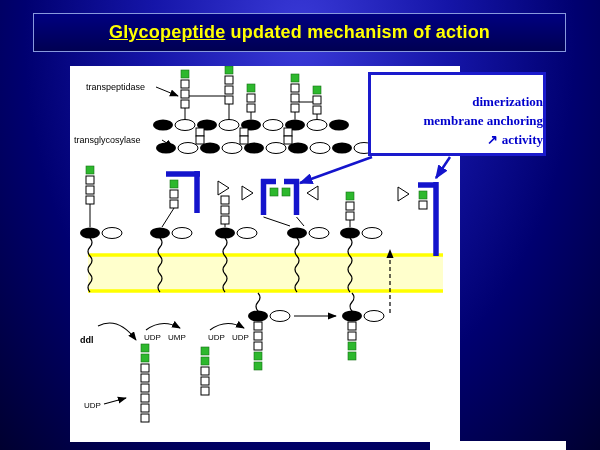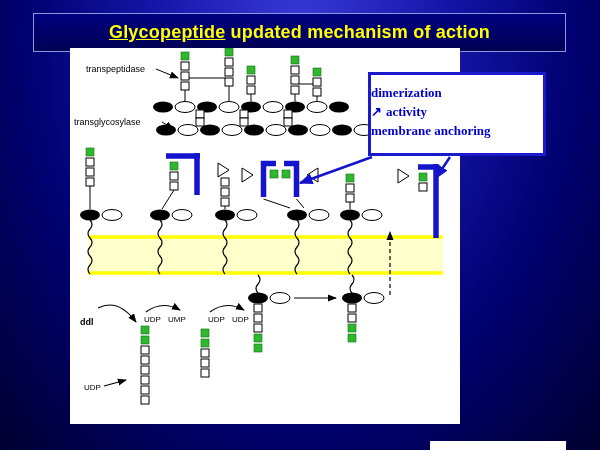--- a/index.html
+++ b/index.html
@@ -5,25 +5,25 @@
   html,body{margin:0;padding:0;}
   body{width:600px;height:450px;font-family:"Liberation Sans",sans-serif;}
   .slide{position:relative;width:600px;height:450px;overflow:hidden;
          background:radial-gradient(ellipse at 50% 8%, #3a3ad8 0%, #1515a8 35%, #000070 65%, #000030 100%);}
   .title-bar{position:absolute;left:33px;top:13px;width:533px;height:39px;
              background:linear-gradient(#000080,#000052);
              border:1px solid #8899dd;box-sizing:border-box;
              text-align:center;line-height:36px;
              font-size:18px;font-weight:bold;color:#ffff00;letter-spacing:0.2px;}
   .title-bar .hl{text-decoration:underline;}
-  .panel{position:absolute;left:70px;top:48px;width:390px;height:376px;background:#ffffff;z-index:1;}
+  .panel{position:absolute;left:70px;top:66px;width:390px;height:376px;background:#ffffff;z-index:1;}
   .callout{position:absolute;left:368px;top:72px;width:178px;height:84px;box-sizing:border-box;
            background:#ffffff;border:3px solid #1a1acc;z-index:4;
            font-family:"Liberation Serif",serif;font-weight:bold;color:#0000cc;
-           font-size:13px;line-height:19px;text-align:left;padding-top:8px;}
+           font-size:13px;line-height:19px;text-align:right;padding-top:17px;}
   .callout .ne-arrow{font-weight:bold;margin-right:4px;}
   .overlay{position:absolute;left:0;top:0;width:600px;height:450px;z-index:5;pointer-events:none;}
   .strip{position:absolute;left:430px;top:441px;width:136px;height:9px;background:#ffffff;z-index:2;}
   svg text{font-family:"Liberation Sans",sans-serif;}
 </style>
 </head>
 <body>
 
 <div class="slide">
 
@@ -243,22 +243,22 @@
           <use href="#sqw" x="135" y="325"></use>
 
         <text x="14" y="342" font-size="8">UDP</text>
         <line x1="34" y1="338" x2="56" y2="332" stroke="#000" stroke-width="1.1" marker-end="url(#ah)"></line>
       </g>
     </svg>
   </div>
 
   <div class="callout">
     <div>dimerization</div>
+    <div>membrane anchoring</div>
     <div><span class="ne-arrow">↗</span><span>activity</span></div>
-    <div>membrane anchoring</div>
   </div>
 
   <svg class="overlay" viewBox="0 0 600 450">
     <defs>
       <marker id="ahb" viewBox="0 0 10 8" markerWidth="14" markerHeight="11.2" refX="9" refY="4" orient="auto" markerUnits="userSpaceOnUse">
         <path d="M0,0 L10,4 L0,8 Z" fill="#1414cc"></path>
       </marker>
     </defs>
     <line x1="372" y1="157" x2="300" y2="183" stroke="#1414cc" stroke-width="2.5" marker-end="url(#ahb)"></line>
     <line x1="450" y1="157" x2="436" y2="178" stroke="#1414cc" stroke-width="2.5" marker-end="url(#ahb)"></line>

